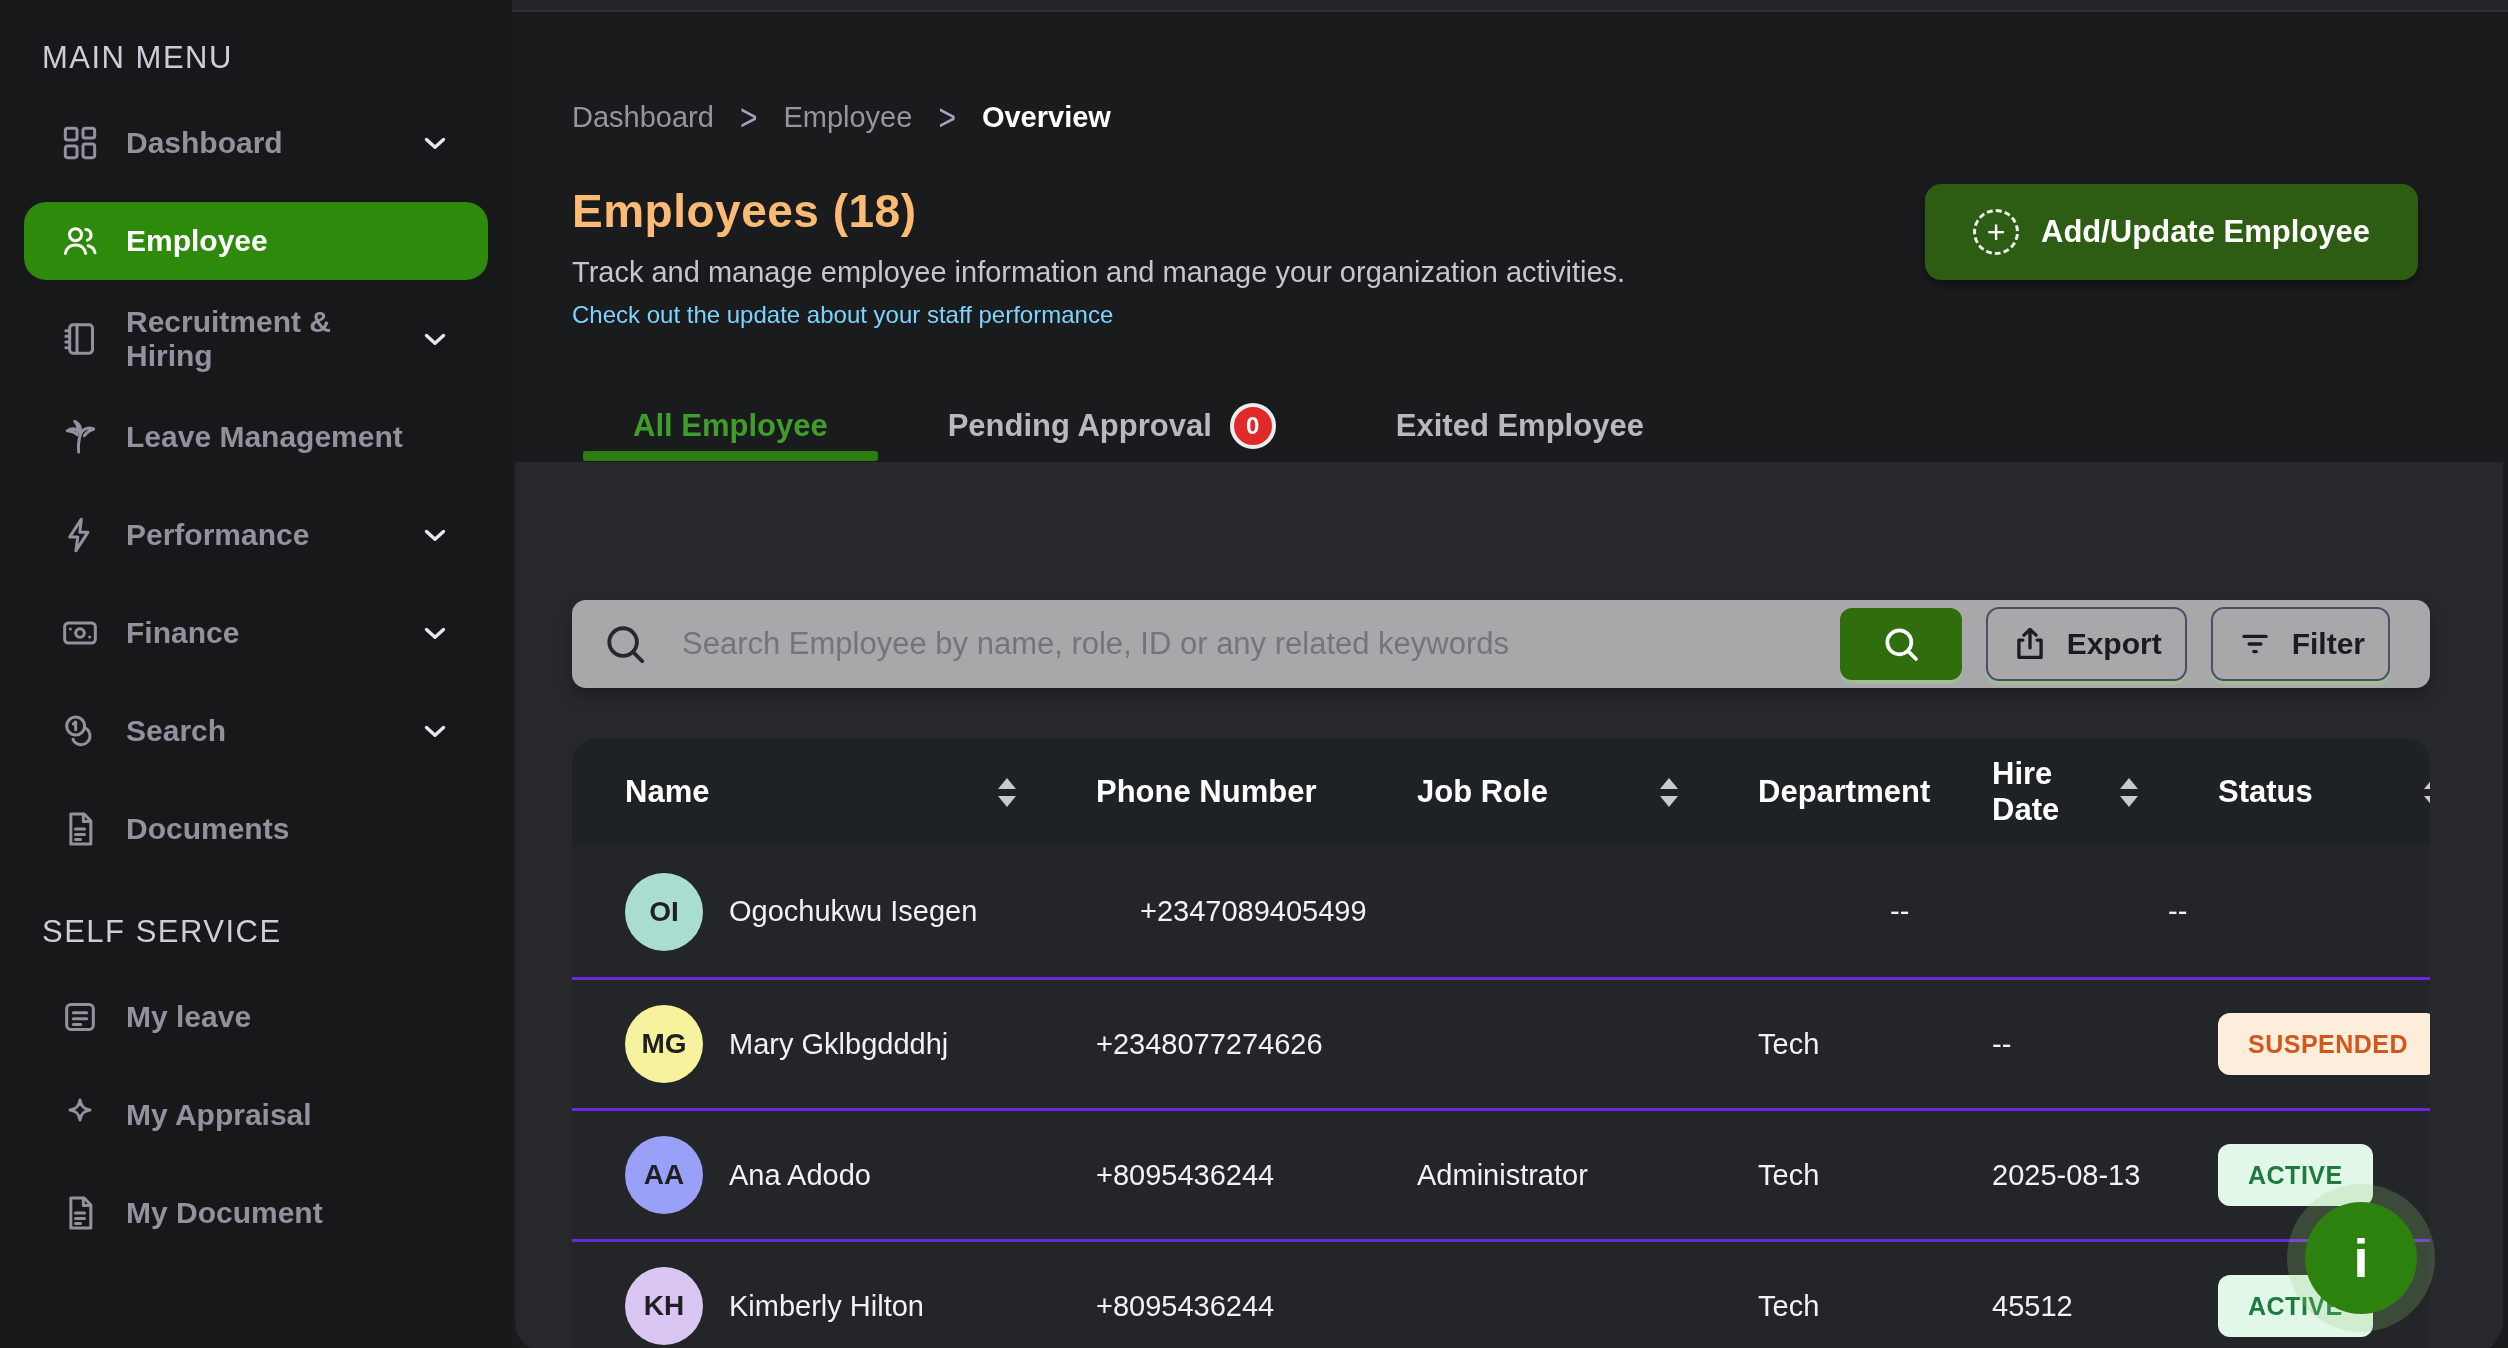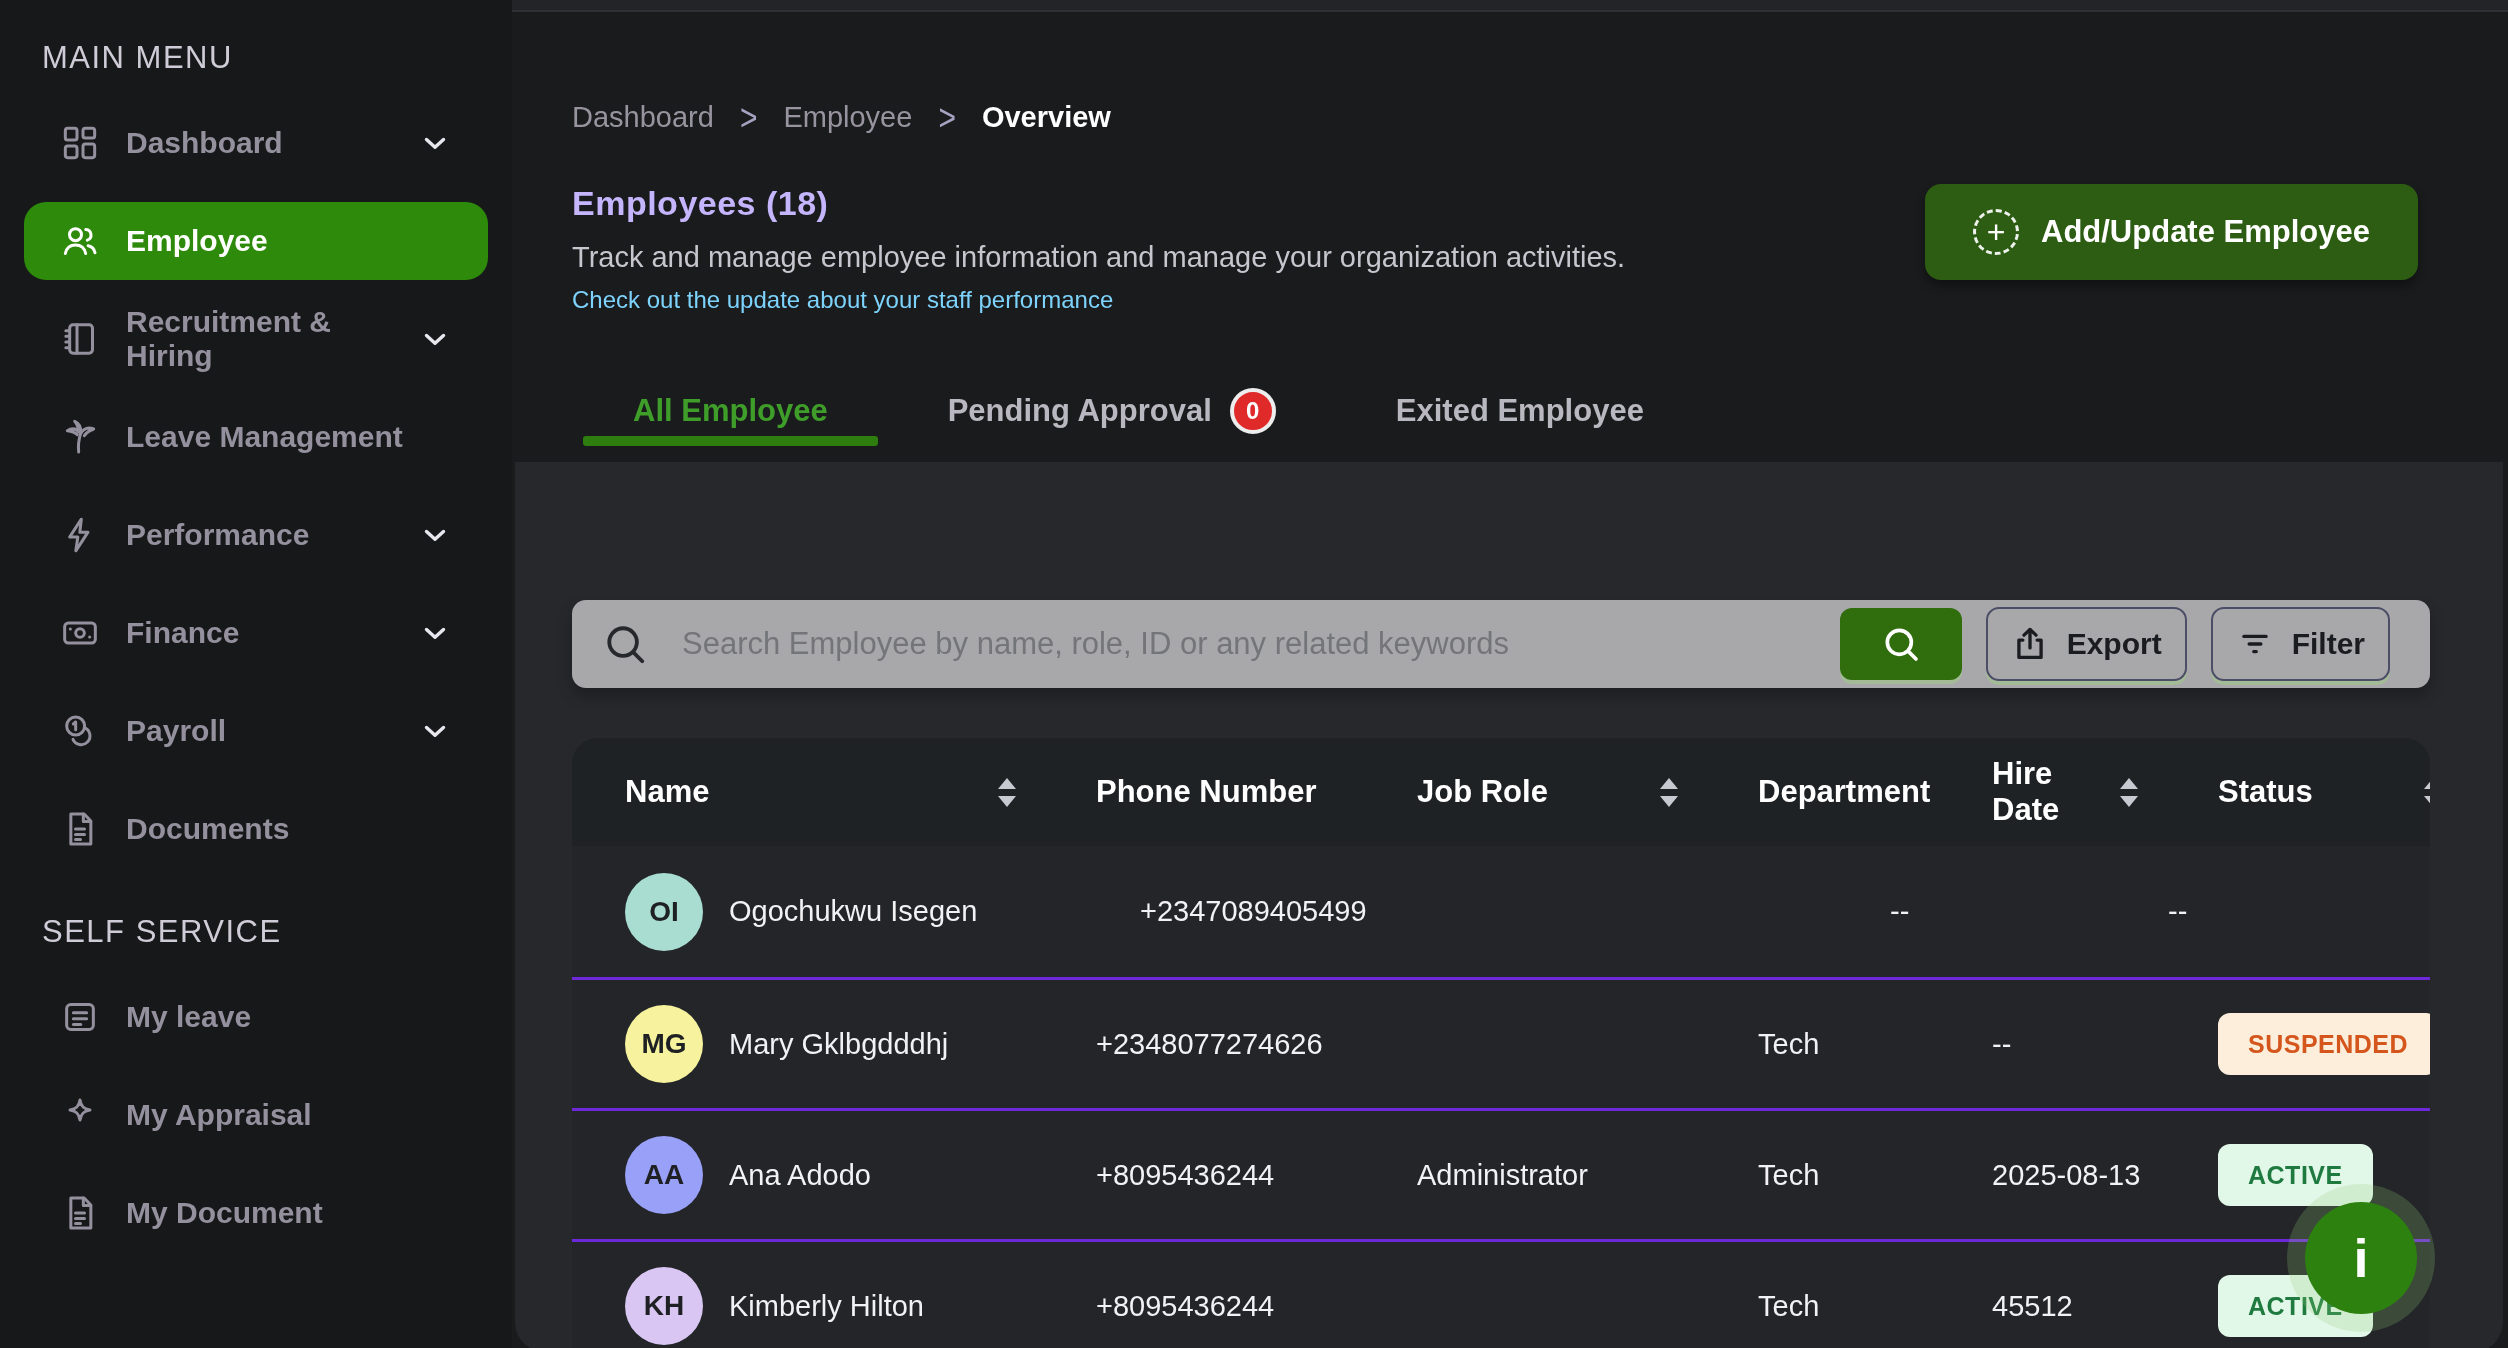--- a/index.html
+++ b/index.html
@@ -43,21 +43,21 @@
     margin:88px 0 0 60px; font-size:29px; color:#98949f;
   }
   .breadcrumb .crumb { cursor:pointer; }
   .breadcrumb .sep { color:#a6a3c2; font-size:30px; transform:scaleY(1.25); }
   .breadcrumb .crumb.current { color:#ffffff; font-weight:600; }
 
   .header-row {
     display:flex; justify-content:space-between; align-items:flex-start;
     margin:50px 90px 0 60px;
   }
-  .page-title { font-size:34px; font-weight:700; color:#c4b5fd; letter-spacing:.5px; }
+  .page-title { font-size:46px; font-weight:700; color:#fdba74; letter-spacing:.5px; }
   .page-subtitle { font-size:29px; color:#c7c5cd; margin-top:18px; }
   .page-note { font-size:24px; color:#7dd3fc; margin-top:12px; }
 
   .add-btn {
     display:flex; align-items:center; gap:22px;
     background:#2d5c13; border:none; border-radius:16px;
     height:96px; padding:0 48px; color:#fff;
     font-size:31px; font-weight:700; cursor:pointer;
     font-family:inherit; box-shadow:0 6px 10px rgba(0,0,0,.35);
   }
@@ -251,21 +251,21 @@
         </span>
       </div>
       <div class="nav-item">
         <span class="ic">
           <svg viewBox="0 0 24 24">
             <circle cx="9.4" cy="9" r="5.4"></circle>
             <path d="M9.4 6.6v4.6M8 7.8l1.4-1.2"></path>
             <path d="M14.6 10a5.3 5.3 0 1 1-6.8 7"></path>
           </svg>
         </span>
-        <span>Payroll</span>
+        <span>Search</span>
         <span class="chev">
           <svg viewBox="0 0 24 24">
             <path d="M6 9.5 12 15l6-5.5"></path>
           </svg>
         </span>
       </div>
       <div class="nav-item">
         <span class="ic">
           <svg viewBox="0 0 24 24">
             <path d="M6.5 3h8l4 4.2V21h-12z"></path>

